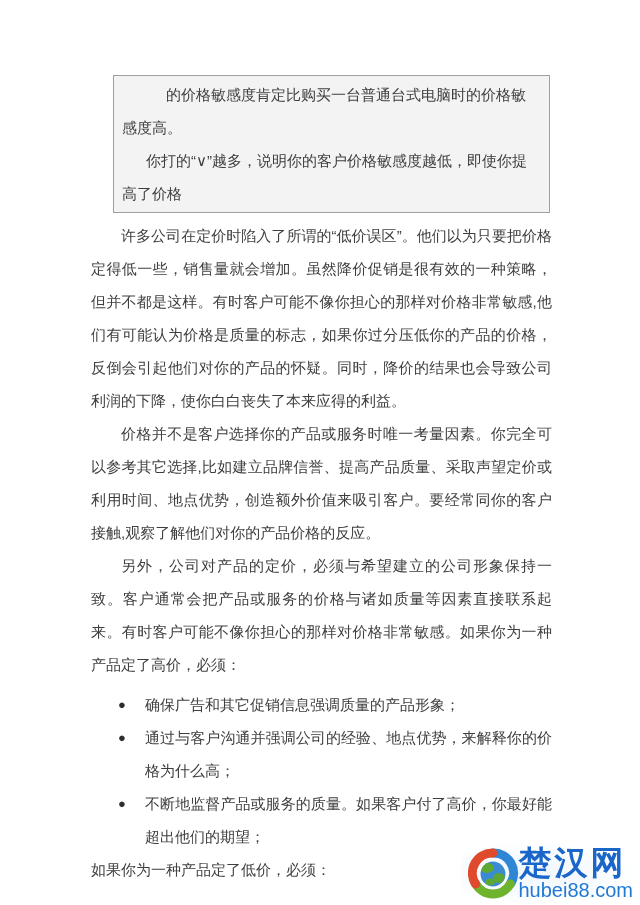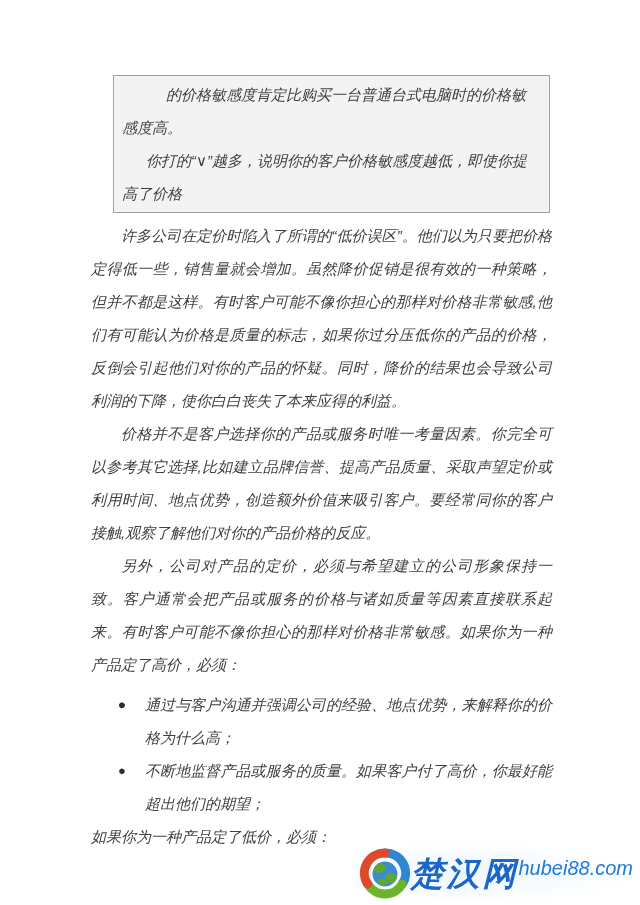--- a/index.html
+++ b/index.html
@@ -46,39 +46,39 @@
   .logo {
     position: absolute;
     right: 3px;
     bottom: 2px;
     display: flex;
     align-items: center;
     background: radial-gradient(ellipse at 40% 50%, #eef6fd 0%, #ffffff 75%);
     padding: 2px 4px;
   }
   .logo-icon { display: block; }
-  .logo-text { margin-left: -3px; display: flex; flex-direction: row; }
+  .logo-text { margin-left: -3px; display: flex; flex-direction: column; }
   .logo-name {
     font-size: 33px;
     font-weight: bold;
     line-height: 1;
     letter-spacing: 3px;
     white-space: nowrap;
   }
   .logo-url {
     font-size: 20px;
     line-height: 1;
     margin-top: 1px;
     white-space: nowrap;
   }
 </style>
 </head>
 <body>
 
-<div class="page" style="color: rgb(62, 62, 62); font-style: italic;">
+<div class="page" style="color: rgb(62, 62, 62);">
   <div class="content">
 
     <div class="callout" style="background: rgb(243, 243, 243); border-color: rgb(160, 160, 160);">
 
         <div class="callout-line" style="text-indent: 44px;">的价格敏感度肯定比购买一台普通台式电脑时的价格敏感度高。</div>
 
         <div class="callout-line" style="text-indent: 24px;">你打的“∨”越多，说明你的客户价格敏感度越低，即使你提高了价格</div>
 
       </div>
 
@@ -88,20 +88,21 @@
 
         <p class="para">价格并不是客户选择你的产品或服务时唯一考量因素。你完全可以参考其它选择,比如建立品牌信誉、提高产品质量、采取声望定价或利用时间、地点优势，创造额外价值来吸引客户。要经常同你的客户接触,观察了解他们对你的产品价格的反应。</p>
 
         <p class="para">另外，公司对产品的定价，必须与希望建立的公司形象保持一致。客户通常会把产品或服务的价格与诸如质量等因素直接联系起来。有时客户可能不像你担心的那样对价格非常敏感。如果你为一种产品定了高价，必须：</p>
       </div>
 
     <div class="bullet-list">
 
         <div class="bullet-item">
           <span class="bullet-dot">●</span>
+          <span>确保广告和其它促销信息强调质量的产品形象；</span>
         </div>
 
         <div class="bullet-item">
           <span class="bullet-dot">●</span>
           <span>通过与客户沟通并强调公司的经验、地点优势，来解释你的价格为什么高；</span>
         </div>
 
         <div class="bullet-item">
           <span class="bullet-dot">●</span>
           <span>不断地监督产品或服务的质量。如果客户付了高价，你最好能超出他们的期望；</span>

